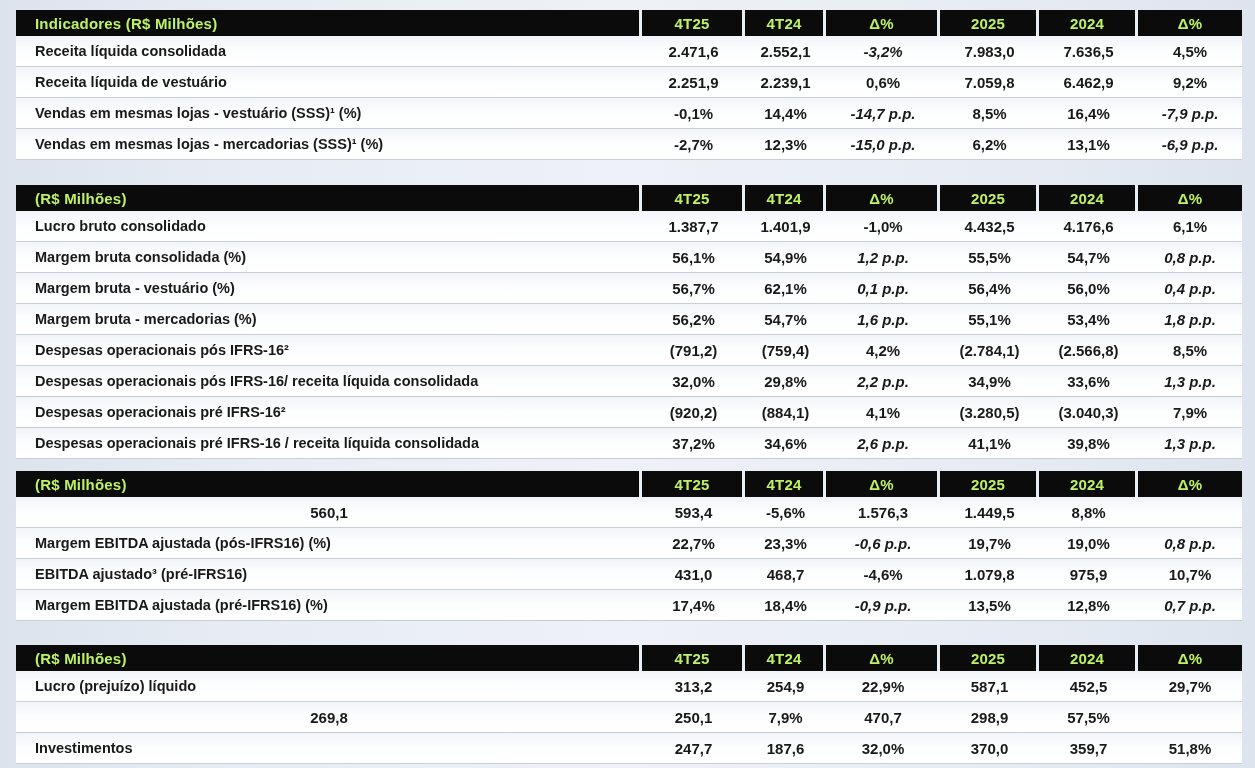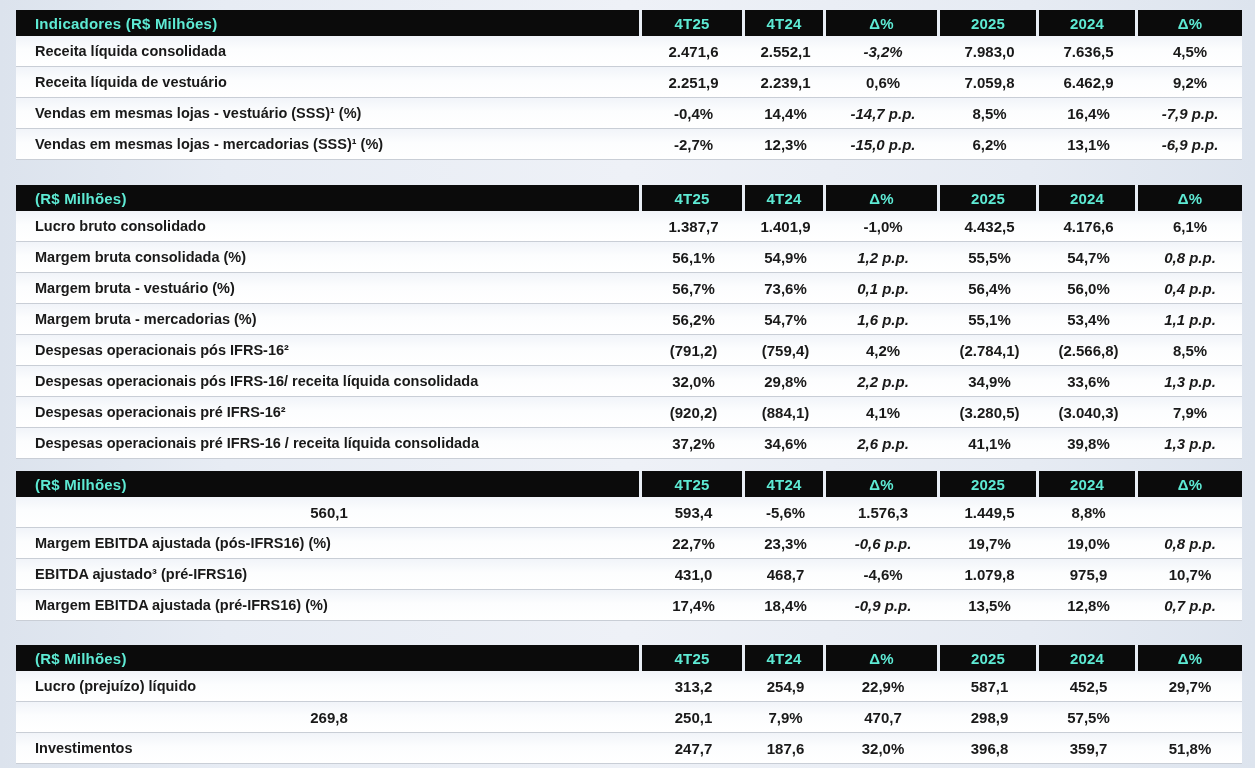--- a/index.html
+++ b/index.html
@@ -9,21 +9,21 @@
     font-family:"Liberation Sans","DejaVu Sans",sans-serif;
     -webkit-font-smoothing:antialiased;
   }
   .page{position:relative;width:1255px;height:768px;padding:10px 0 0 16px;box-sizing:border-box;}
   .fin-table{width:1226px;}
   .t2{margin-top:25px;}
   .t3{margin-top:12px;}
   .t4{margin-top:24px;}
   .grid-row{display:grid;grid-template-columns:626px 103px 81px 114px 99px 99px 104px;}
   .thead .hcell{
-    background:#0b0b0b;color:#5eead4;height:26px;display:flex;align-items:center;justify-content:center;
+    background:#0b0b0b;color:#bef264;height:26px;display:flex;align-items:center;justify-content:center;
     font-size:15px;font-weight:bold;box-sizing:border-box;border-right:3px solid #e9eef5;
     letter-spacing:.2px;
   }
   .thead .hcell:last-child{border-right:none;}
   .thead .hcell.hlabel{justify-content:flex-start;padding-left:19px;}
   .trow{
     height:31px;border-bottom:1px solid #c9ced6;box-sizing:border-box;
     background:linear-gradient(180deg,#f1f4f9 0%,#fcfdfe 45%,#ffffff 100%);
     align-items:center;
   }
@@ -63,21 +63,21 @@
         <div class="cell-label">Receita líquida de vestuário</div>
         <div class="cell-val">2.251,9</div>
         <div class="cell-val">2.239,1</div>
         <div class="cell-val">0,6%</div>
         <div class="cell-val">7.059,8</div>
         <div class="cell-val">6.462,9</div>
         <div class="cell-val">9,2%</div>
       </div>
       <div class="grid-row trow">
         <div class="cell-label">Vendas em mesmas lojas - vestuário (SSS)¹ (%)</div>
-        <div class="cell-val">-0,4%</div>
+        <div class="cell-val">-0,1%</div>
         <div class="cell-val">14,4%</div>
         <div class="cell-val italic">-14,7 p.p.</div>
         <div class="cell-val">8,5%</div>
         <div class="cell-val">16,4%</div>
         <div class="cell-val italic">-7,9 p.p.</div>
       </div>
       <div class="grid-row trow">
         <div class="cell-label">Vendas em mesmas lojas - mercadorias (SSS)¹ (%)</div>
         <div class="cell-val">-2,7%</div>
         <div class="cell-val">12,3%</div>
@@ -111,34 +111,34 @@
         <div class="cell-val">56,1%</div>
         <div class="cell-val">54,9%</div>
         <div class="cell-val italic">1,2 p.p.</div>
         <div class="cell-val">55,5%</div>
         <div class="cell-val">54,7%</div>
         <div class="cell-val italic">0,8 p.p.</div>
       </div>
       <div class="grid-row trow">
         <div class="cell-label">Margem bruta - vestuário (%)</div>
         <div class="cell-val">56,7%</div>
-        <div class="cell-val">73,6%</div>
+        <div class="cell-val">62,1%</div>
         <div class="cell-val italic">0,1 p.p.</div>
         <div class="cell-val">56,4%</div>
         <div class="cell-val">56,0%</div>
         <div class="cell-val italic">0,4 p.p.</div>
       </div>
       <div class="grid-row trow">
         <div class="cell-label">Margem bruta - mercadorias (%)</div>
         <div class="cell-val">56,2%</div>
         <div class="cell-val">54,7%</div>
         <div class="cell-val italic">1,6 p.p.</div>
         <div class="cell-val">55,1%</div>
         <div class="cell-val">53,4%</div>
-        <div class="cell-val italic">1,1 p.p.</div>
+        <div class="cell-val italic">1,8 p.p.</div>
       </div>
       <div class="grid-row trow">
         <div class="cell-label">Despesas operacionais pós IFRS-16²</div>
         <div class="cell-val">(791,2)</div>
         <div class="cell-val">(759,4)</div>
         <div class="cell-val">4,2%</div>
         <div class="cell-val">(2.784,1)</div>
         <div class="cell-val">(2.566,8)</div>
         <div class="cell-val">8,5%</div>
       </div>
@@ -241,18 +241,18 @@
         <div class="cell-val">7,9%</div>
         <div class="cell-val">470,7</div>
         <div class="cell-val">298,9</div>
         <div class="cell-val">57,5%</div>
       </div>
       <div class="grid-row trow">
         <div class="cell-label">Investimentos</div>
         <div class="cell-val">247,7</div>
         <div class="cell-val">187,6</div>
         <div class="cell-val">32,0%</div>
-        <div class="cell-val">396,8</div>
+        <div class="cell-val">370,0</div>
         <div class="cell-val">359,7</div>
         <div class="cell-val">51,8%</div>
       </div>
     </section>
 </div>
 
 </body></html>

